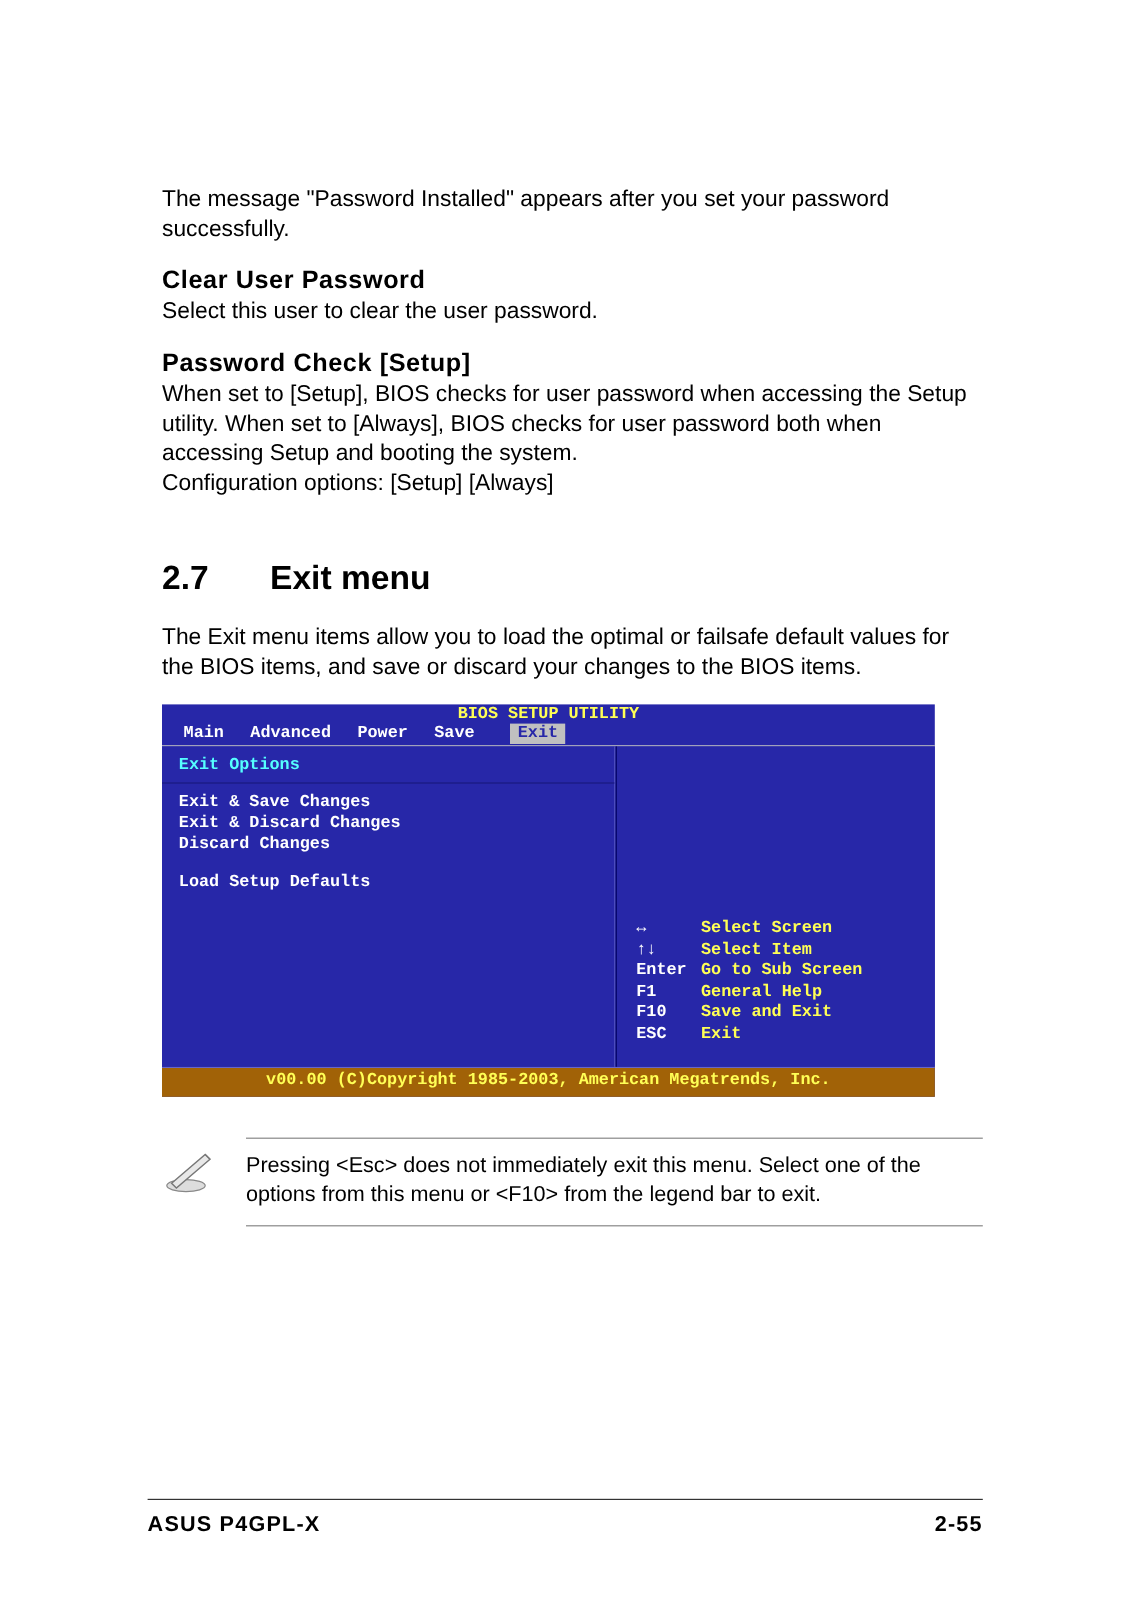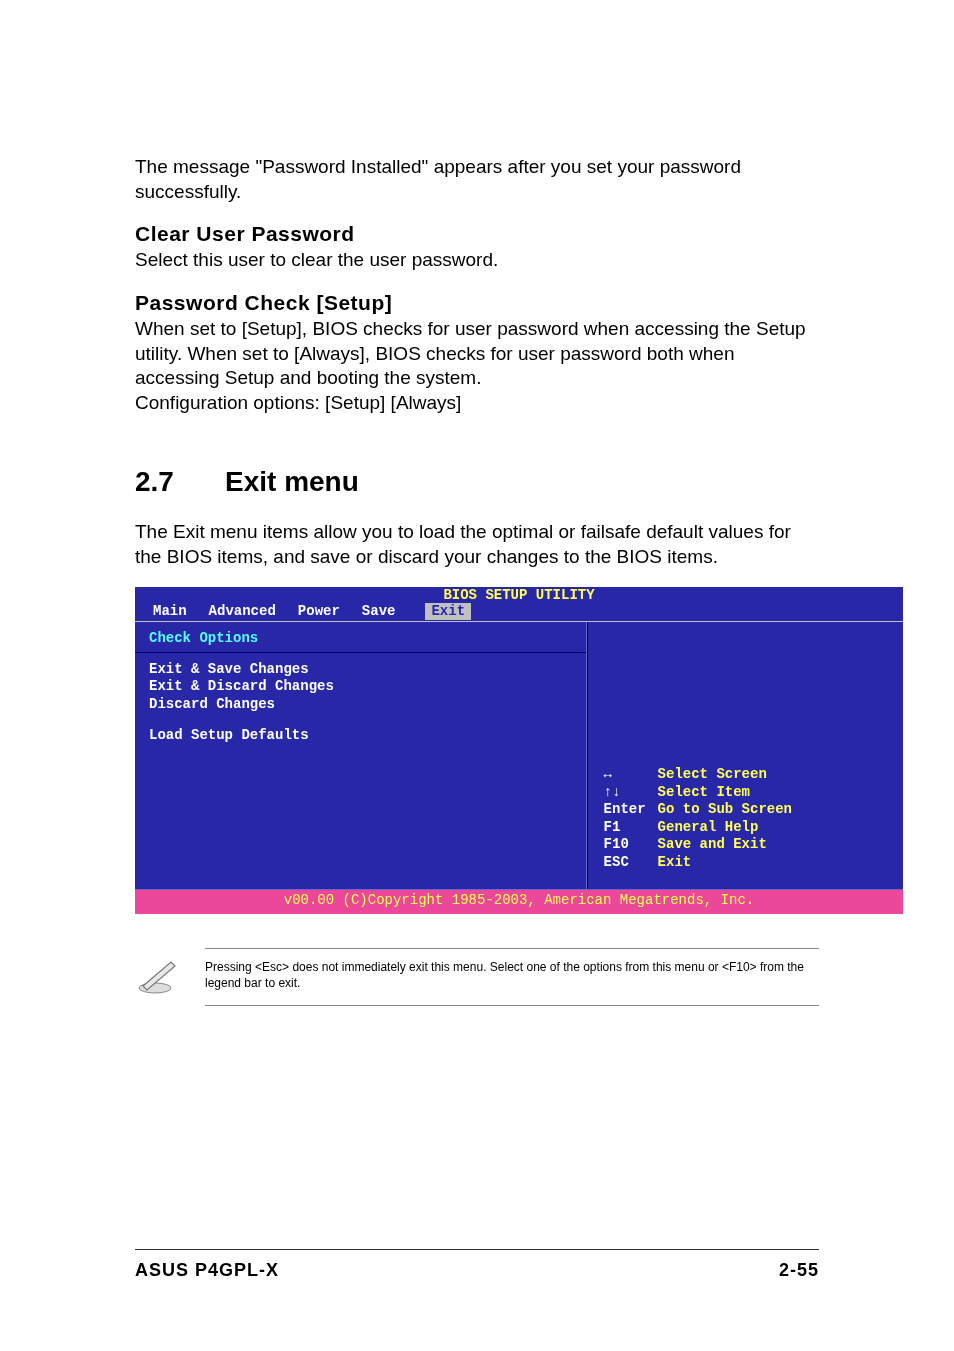--- a/index.html
+++ b/index.html
@@ -31,21 +31,21 @@
       font-weight: bold;
       margin-top: 50px;
       margin-bottom: 22px;
     }
     .section-num {
       display: inline-block;
       width: 90px;
     }
     .bios-box {
       margin-top: 8px;
-      width: 768px;
+      width: 644px;
       background: #2727a8;
       font-family: "Courier New", monospace;
       font-size: 14px;
       color: #fff;
       line-height: 1.25;
     }
     .bios-header {
       height: 34px;
       position: relative;
     }
@@ -119,23 +119,23 @@
       font-weight: bold;
     }
     .help-key {
       width: 54px;
       color: #fff;
     }
     .help-desc {
       color: #ffff55;
     }
     .bios-footer {
-      background: #ec4899;
+      background: #a16207;
       color: #ffff55;
-      font-weight: normal;
+      font-weight: bold;
       text-align: center;
       padding: 2px 0 4px 0;
       border-top: 1px solid #6666cc;
     }
     .note-block {
       margin-top: 34px;
       display: flex;
       gap: 26px;
     }
     .note-icon {
@@ -143,27 +143,27 @@
       flex-shrink: 0;
       padding-top: 6px;
     }
     .note-text-wrap {
       flex: 1;
       border-top: 1px solid #888;
       border-bottom: 1px solid #888;
       padding: 10px 0 14px 0;
     }
     .note-text {
-      font-size: 12px;
+      font-size: 18px;
       line-height: 1.35;
     }
     .footer {
       position: absolute;
       bottom: 70px;
-      left: 135px;
+      left: 123px;
       right: 135px;
       border-top: 1px solid #333;
       padding-top: 10px;
       display: flex;
       justify-content: space-between;
       font-weight: bold;
       letter-spacing: 1px;
       font-size: 18px;
     }
   </style>
@@ -192,21 +192,21 @@
       <div class="bios-tabs">
         <div class="bios-tab">Main</div>
         <div class="bios-tab">Advanced</div>
         <div class="bios-tab">Power</div>
         <div class="bios-tab">Save</div>
         <div class="bios-tab active">Exit</div>
       </div>
     </div>
     <div class="bios-body">
       <div class="bios-left">
-        <div class="menu-title">Check Options</div>
+        <div class="menu-title">Exit Options</div>
         <div class="menu-sep"></div>
         <div class="menu-item">Exit &amp; Save Changes</div>
         <div class="menu-item">Exit &amp; Discard Changes</div>
         <div class="menu-item">Discard Changes</div>
         <div style="height:14px"></div>
         <div class="menu-item">Load Setup Defaults</div>
       </div>
       <div class="bios-right">
         <div class="help-block">
           <div class="help-row">

